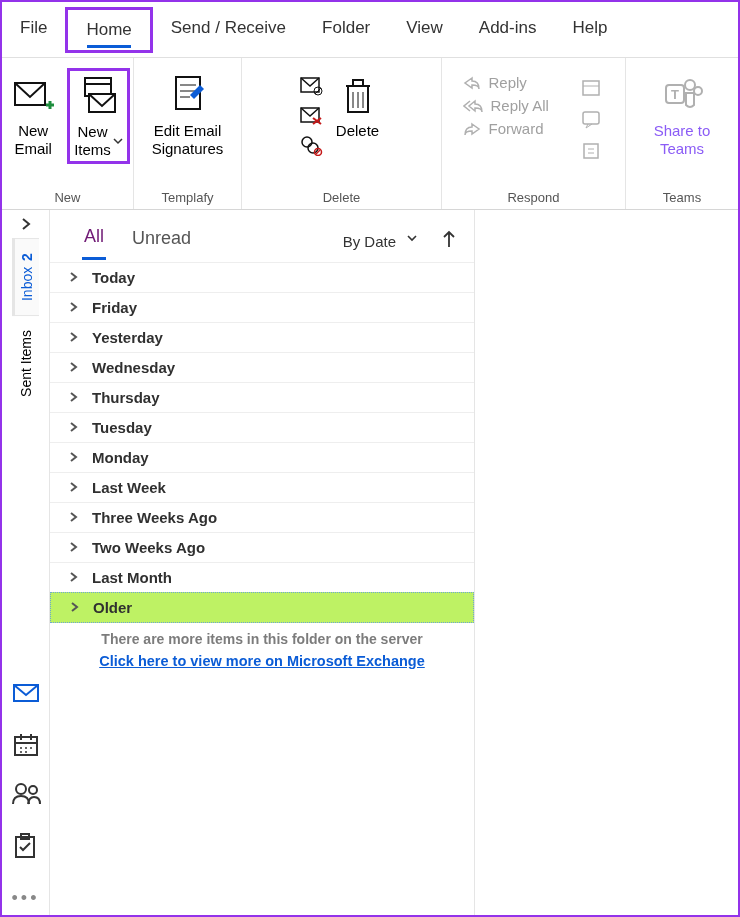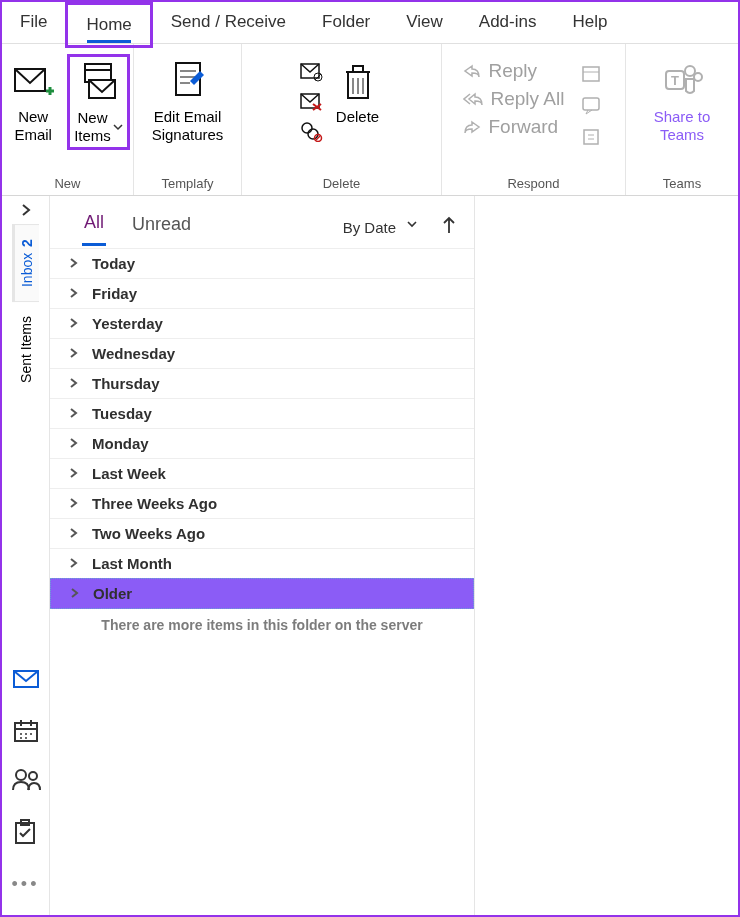--- a/index.html
+++ b/index.html
@@ -9,42 +9,42 @@
       width: 740px;
       height: 917px;
       border: 2px solid #9333ea;
       background: #fff;
       position: relative;
       overflow: hidden;
     }
     
     .tabs {
       display: flex;
-      height: 42px;
+      height: 56px;
       border-bottom: 1px solid #e0e0e0;
-      align-items: flex-start;
+      align-items: center;
       background: #fff;
     }
     .tab { padding: 10px 18px; font-size: 17px; color: #333; cursor: pointer; border-bottom: 3px solid transparent; }
     .tab.file { font-weight: 400; }
     .tab.home-hl { border: 3px solid #9333ea; position: relative; }
     .tab.home-hl .ul { position: absolute; bottom: 2px; left: 50%; transform: translateX(-50%); width: 44px; height: 3px; background: #0b5cd6; }
     
     .ribbon { display: flex; height: 152px; border-bottom: 1px solid #d6d6d6; background: #fff; }
     .group { display: flex; flex-direction: column; align-items: center; justify-content: flex-end; border-right: 1px solid #e5e5e5; padding: 4px 6px 2px; }
     .group-body { display: flex; flex: 1; align-items: flex-start; gap: 6px; padding-top: 6px; }
     .group-label { font-size: 13px; color: #555; padding: 2px 0 2px; }
     .big-btn { display: flex; flex-direction: column; align-items: center; justify-content: flex-start; min-width: 56px; padding: 4px 2px; cursor: pointer; }
     .big-btn .ic { width: 44px; height: 48px; display: flex; align-items: center; justify-content: center; }
     .big-btn .lbl { font-size: 15px; text-align: center; line-height: 1.2; margin-top: 2px; }
     .hl-purple { border: 3px solid #9333ea; }
     .mini-col { display: flex; flex-direction: column; gap: 4px; padding-top: 4px; }
     .mini-ic { width: 26px; height: 26px; display:flex; align-items:center; justify-content:center; cursor:pointer; }
     .respond-col { display:flex; flex-direction:column; gap:6px; padding-top:6px; min-width:110px; }
-    .respond-row { display:flex; align-items:center; gap:8px; color:#a0a0a0; font-size:19px; cursor:pointer;}
+    .respond-row { display:flex; align-items:center; gap:8px; color:#a0a0a0; font-size:15px; cursor:pointer;}
     .dim { color:#b0b0b0; }
     .dim svg path, .dim svg rect, .dim svg line { stroke:#b0b0b0 !important; }
     
     .main { display:flex; height: calc(917px - 42px - 152px - 4px); }
     .left-rail { width: 48px; border-right: 1px solid #e5e5e5; display:flex; flex-direction:column; align-items:center; }
     .rail-top { flex:1; display:flex; flex-direction:column; align-items:center;}
     .rail-collapse { width:100%; height:28px; display:flex; align-items:center; justify-content:center; cursor:pointer; }
     .folder-tab { writing-mode: vertical-rl; transform: rotate(180deg); font-size:14px; padding:14px 4px; cursor:pointer; display:flex; gap:6px; align-items:center; }
     .folder-tab.active { border-right:3px solid #e5e5e5; color:#0b5cd6; border-bottom:1px solid #e5e5e5; border-top:1px solid #e5e5e5; background:#fafafa;}
     .folder-tab.active .cnt { color:#0b5cd6; font-weight:600;}
@@ -54,21 +54,21 @@
     
     .list-pane { width: 425px; border-right:1px solid #e5e5e5; display:flex; flex-direction:column; }
     .list-head { display:flex; align-items:center; padding:10px 18px 0 32px; height:52px; gap:24px;}
     .view-tab { font-size:18px; color:#555; padding:4px 2px 10px; cursor:pointer; }
     .view-tab.active { color:#701a75; border-bottom:3px solid #0b5cd6; }
     .sort { margin-left:auto; display:flex; align-items:flex-start; gap:10px; color:#333; font-size:15px; cursor:pointer;}
     .arrow-up { font-size:20px; cursor:pointer; }
     .msg-groups { flex:1; overflow:auto;}
     .grp { display:flex; align-items:center; gap:10px; padding:6px 10px 6px 18px; border-top:1px solid #eee; font-size:15px; font-weight:600; color:#303030; cursor:pointer; background:#fff;}
     .grp .chev { width:14px; height:14px; display:inline-flex;}
-    .grp.selected { background:#8b5cf6; border:1px dotted #6aa4d4;}
+    .grp.selected { background:#bef264; border:1px dotted #6aa4d4;}
     .foot-note { text-align:center; padding:8px 10px 6px; color:#7c7c7c; font-weight:600; font-size:14px;}
     .foot-link { text-align:center; font-weight:700; color:#0b5cd6; text-decoration:underline; font-size:14.5px; cursor:pointer; padding-bottom:10px;}
     .reading-pane { flex:1; }
   </style>
 </head>
 <body>
 
 <div class="tabs">
   <div class="tab file">File</div>
   <div class="tab home-hl"><span>Home</span><span class="ul"></span></div>
@@ -399,16 +399,17 @@
         </div>
       <div class="grp selected">
           <span class="chev">
             <svg width="12" height="12">
               <path d="M3 2 L8 6 L3 10" fill="none" stroke="#555" stroke-width="2"></path>
             </svg>
           </span>
           <span>Older</span>
         </div>
       <div class="foot-note">There are more items in this folder on the server</div>
+      <div class="foot-link">Click here to view more on Microsoft Exchange</div>
     </div>
   </div>
   <div class="reading-pane"></div>
 </div>
 
 </body></html>

